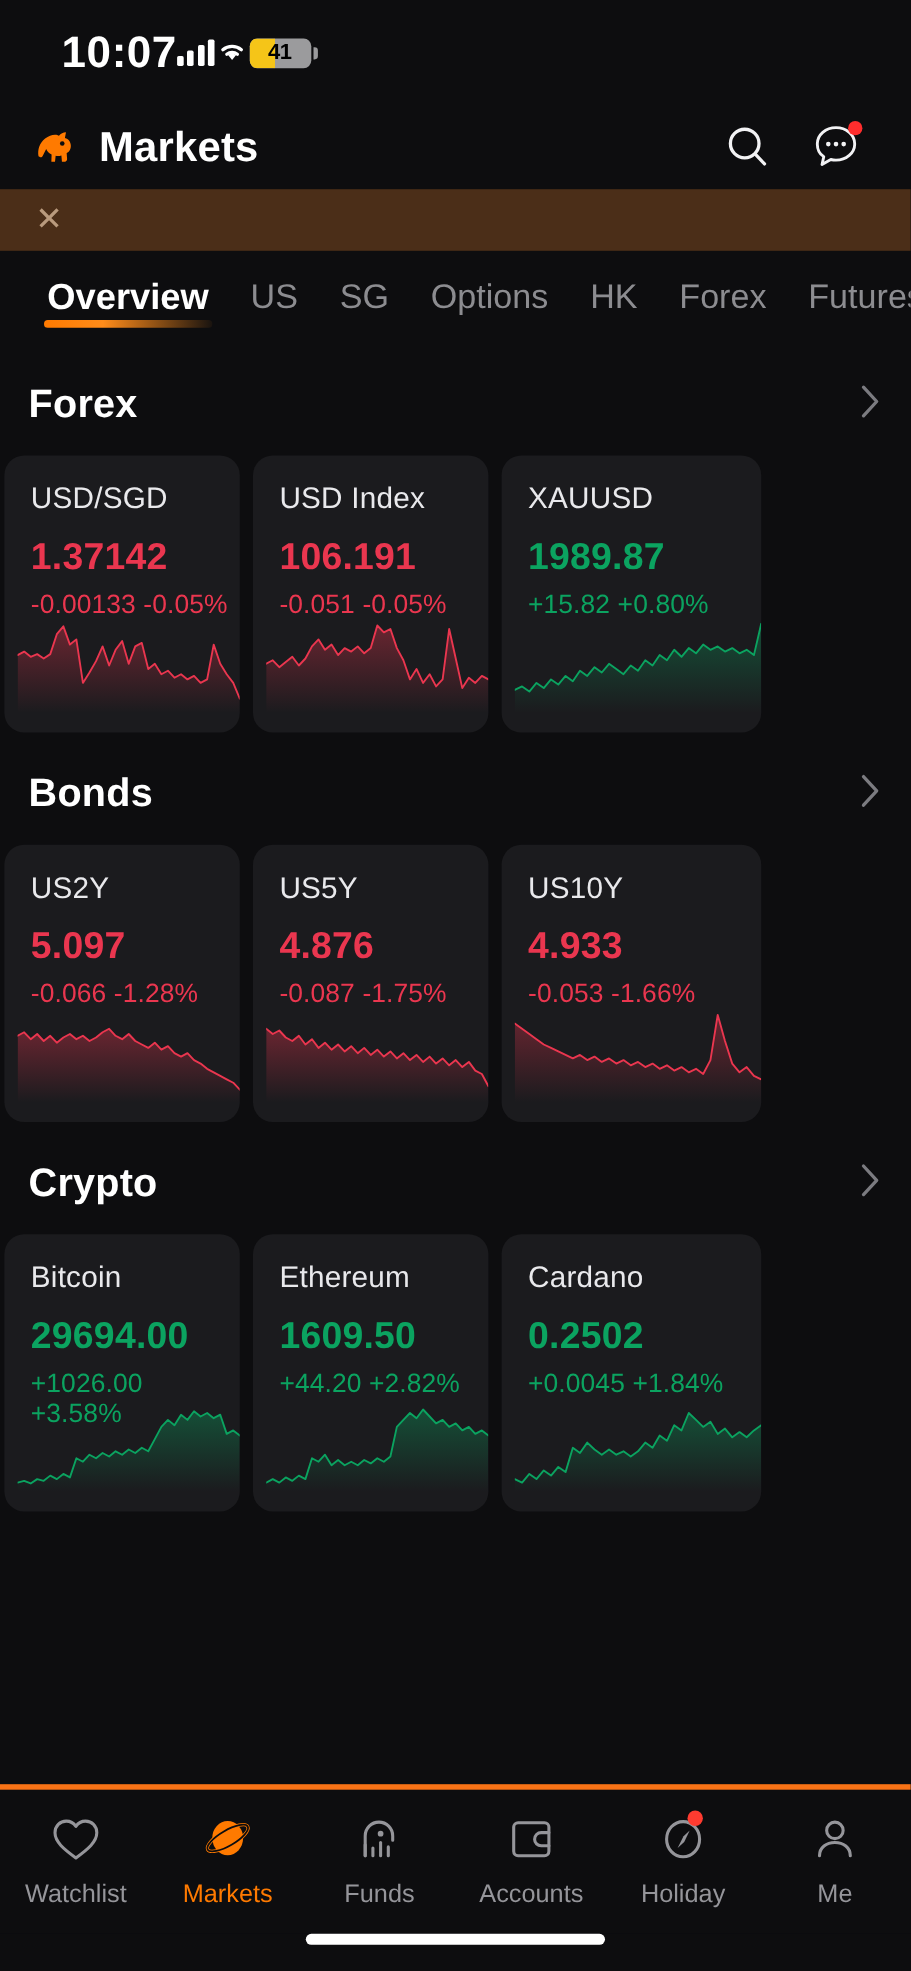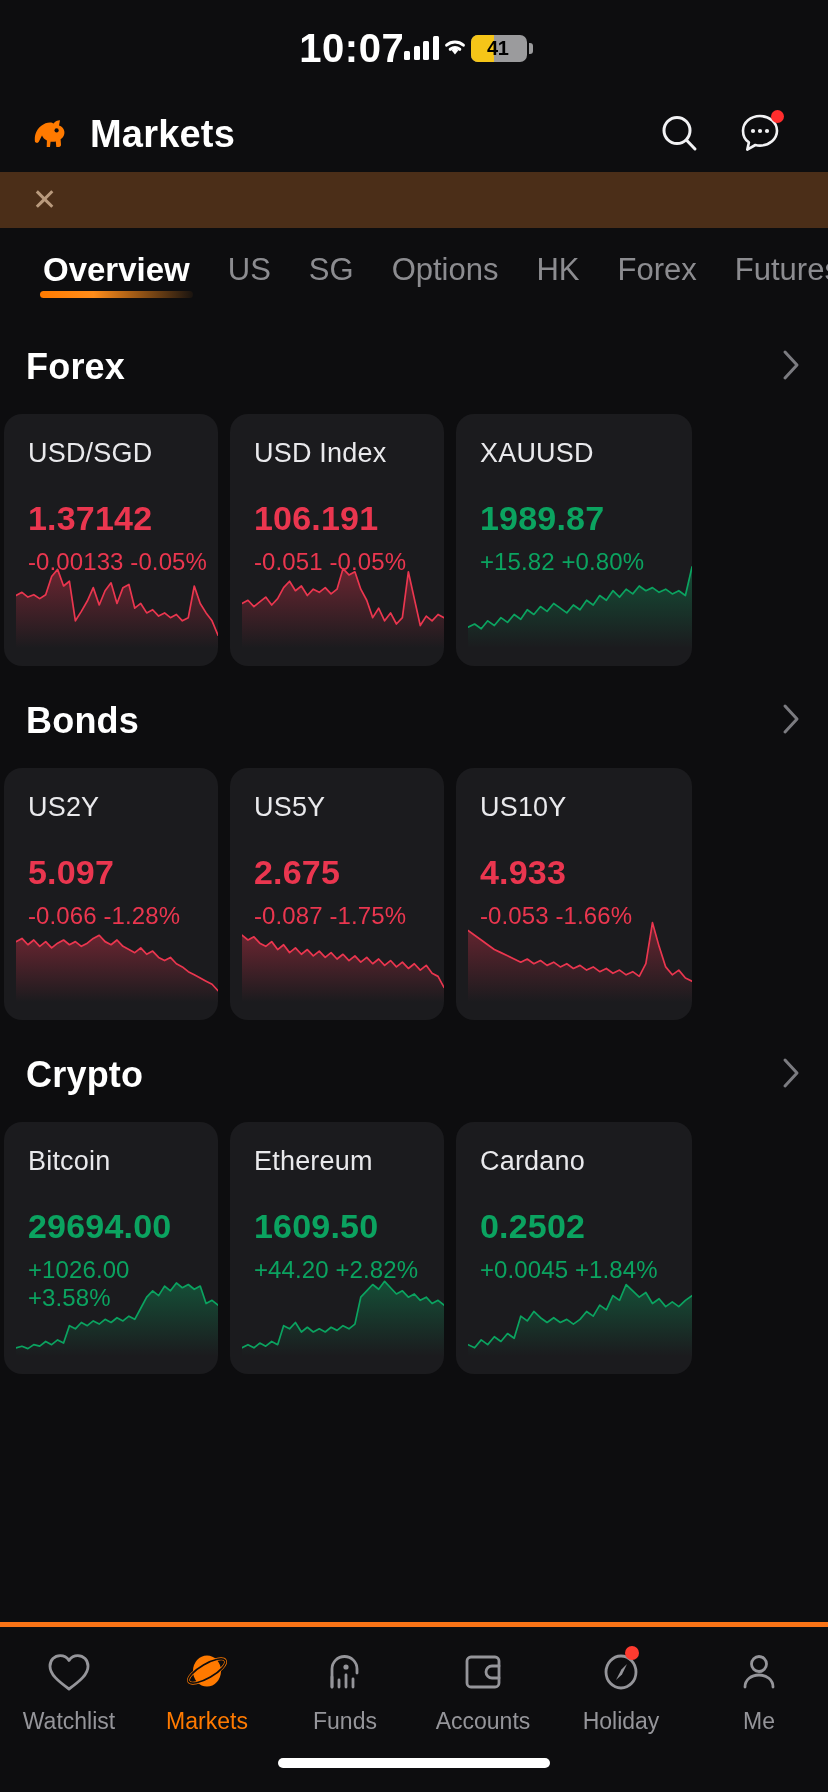--- a/index.html
+++ b/index.html
@@ -8,21 +8,21 @@
     background:#0d0d0f;
     font-family:"Liberation Sans", sans-serif;
     overflow:hidden;
     -webkit-font-smoothing:antialiased;
   }
   .phone { position:relative; width:828px; height:1792px; background:#0d0d0f; display:flex; flex-direction:column; }
 
   
   .statusbar {
     height:96px; flex:0 0 96px;
-    display:flex; align-items:center; justify-content:center;
+    display:flex; align-items:center; justify-content:flex-start;
     padding:0 52px 0 56px; color:#fff;
   }
   .clock { font-size:40px; font-weight:600; letter-spacing:0.5px; }
   .status-right { display:flex; align-items:center; }
   .sig { display:flex; align-items:flex-end; gap:3.5px; height:24px; }
   .sig i { width:6px; background:#fff; border-radius:1.5px; display:block; }
   .sig i:nth-child(1){height:9px}.sig i:nth-child(2){height:14px}
   .sig i:nth-child(3){height:19px}.sig i:nth-child(4){height:24px}
   .batt { position:relative; width:56px; height:27px; border-radius:7px;
           background:#9b9b9d; display:flex; align-items:center; overflow:hidden; }
@@ -66,21 +66,21 @@
   .sec-head { display:flex; align-items:center; justify-content:space-between;
               padding:34px 26px 26px 26px; }
   .sec-title { font-size:36px; font-weight:700; color:#fff; letter-spacing:0.2px; }
   .chev { color:#7b7b80; }
 
   .cards { display:flex; gap:12px; padding:0 0 0 4px; }
   .card { flex:0 0 214px; height:252px; background:#1b1b1e; border-radius:18px;
           padding:24px 0 0 24px; position:relative; overflow:hidden; }
   .card:last-child { flex:0 0 236px; }
   .c-name { font-size:27px; color:#e9e9ec; letter-spacing:0.2px; }
-  .c-price { font-size:34px; font-weight:700; margin-top:30px; letter-spacing:0.2px; }
+  .c-price { font-size:34px; font-weight:700; margin-top:18px; letter-spacing:0.2px; }
   .c-chg { font-size:24px; margin-top:10px; letter-spacing:0.1px; }
   .up { color:#0ba360; }
   .down { color:#ea364f; }
   .spark { position:absolute; left:12px; right:0; bottom:18px; height:86px; }
   .spark svg { width:100%; height:100%; display:block; }
 
   
   .tabbar { flex:0 0 136px; height:136px; border-top:5px solid #f97316;
             display:flex; align-items:flex-start; padding-top:18px; background:#0d0d0f; }
   .tb { flex:1; display:flex; flex-direction:column; align-items:center; gap:9px; position:relative; }
@@ -254,21 +254,21 @@
                     <stop offset="100%" stop-color="#ea364f" stop-opacity="0"></stop>
                   </linearGradient>
                 </defs>
                 <path d="M0,100 L0.0,29.8 L5.9,26.1 L11.8,33.4 L17.6,27.9 L23.5,35.3 L29.4,29.8 L35.3,37.1 L41.2,31.6 L47.1,27.9 L52.9,33.4 L58.8,29.8 L64.7,35.3 L70.6,31.6 L76.5,26.1 L82.4,22.4 L88.2,29.8 L94.1,33.4 L100.0,27.9 L105.9,35.3 L111.8,39.0 L117.6,42.6 L123.5,37.1 L129.4,44.5 L135.3,40.8 L141.2,48.2 L147.1,51.8 L152.9,48.2 L158.8,55.5 L164.7,59.2 L170.6,64.7 L176.5,68.4 L182.4,72.1 L188.2,75.8 L194.1,79.4 L200.0,86.8 L200,100 Z" fill="url(#g3)"></path>
                 <polyline points="0.0,29.8 5.9,26.1 11.8,33.4 17.6,27.9 23.5,35.3 29.4,29.8 35.3,37.1 41.2,31.6 47.1,27.9 52.9,33.4 58.8,29.8 64.7,35.3 70.6,31.6 76.5,26.1 82.4,22.4 88.2,29.8 94.1,33.4 100.0,27.9 105.9,35.3 111.8,39.0 117.6,42.6 123.5,37.1 129.4,44.5 135.3,40.8 141.2,48.2 147.1,51.8 152.9,48.2 158.8,55.5 164.7,59.2 170.6,64.7 176.5,68.4 182.4,72.1 188.2,75.8 194.1,79.4 200.0,86.8" fill="none" stroke="#ea364f" stroke-width="1.7" stroke-linejoin="round" stroke-linecap="round" vector-effect="non-scaling-stroke"></polyline>
               </svg>
             </div>
         </div>
         <div class="card">
           <div class="c-name">US5Y</div>
-          <div class="c-price down">2.675</div>
+          <div class="c-price down">4.876</div>
           <div class="c-chg down"><span>-0.087</span> <span>-1.75%</span></div>
           <div class="spark">
               <svg viewBox="0 0 200 100" preserveAspectRatio="none">
                 <defs>
                   <linearGradient id="g4" x1="0" y1="0" x2="0" y2="1">
                     <stop offset="0%" stop-color="#ea364f" stop-opacity="0.38"></stop>
                     <stop offset="100%" stop-color="#ea364f" stop-opacity="0"></stop>
                   </linearGradient>
                 </defs>
                 <path d="M0,100 L0.0,22.4 L5.9,27.9 L11.8,24.2 L17.6,31.6 L23.5,35.3 L29.4,29.8 L35.3,39.0 L41.2,33.4 L47.1,42.6 L52.9,37.1 L58.8,44.5 L64.7,39.0 L70.6,46.3 L76.5,40.8 L82.4,48.2 L88.2,42.6 L94.1,50.0 L100.0,44.5 L105.9,51.8 L111.8,46.3 L117.6,53.7 L123.5,48.2 L129.4,55.5 L135.3,50.0 L141.2,57.4 L147.1,51.8 L152.9,59.2 L158.8,53.7 L164.7,61.0 L170.6,55.5 L176.5,62.9 L182.4,57.4 L188.2,66.6 L194.1,70.2 L200.0,83.1 L200,100 Z" fill="url(#g4)"></path>

